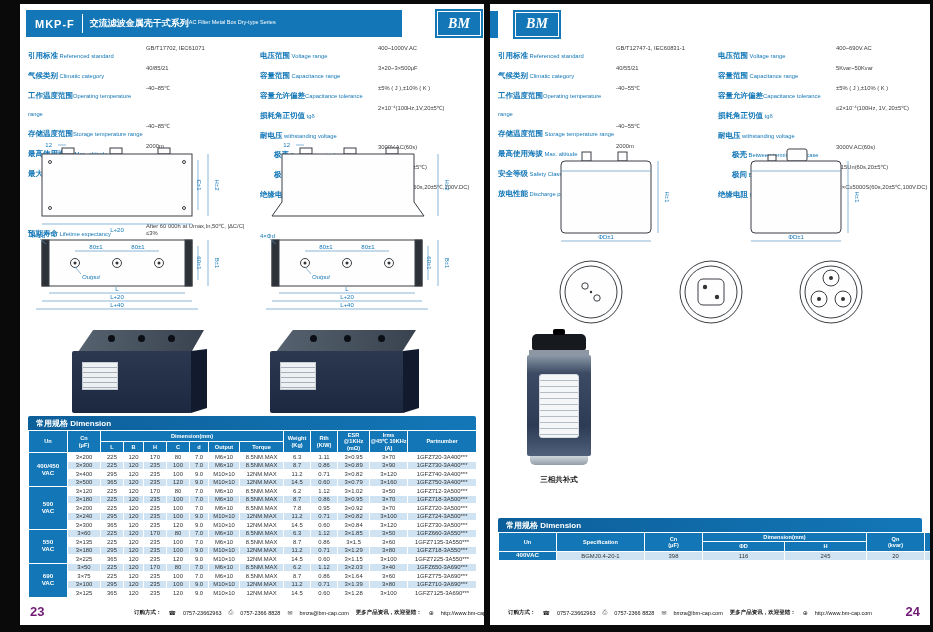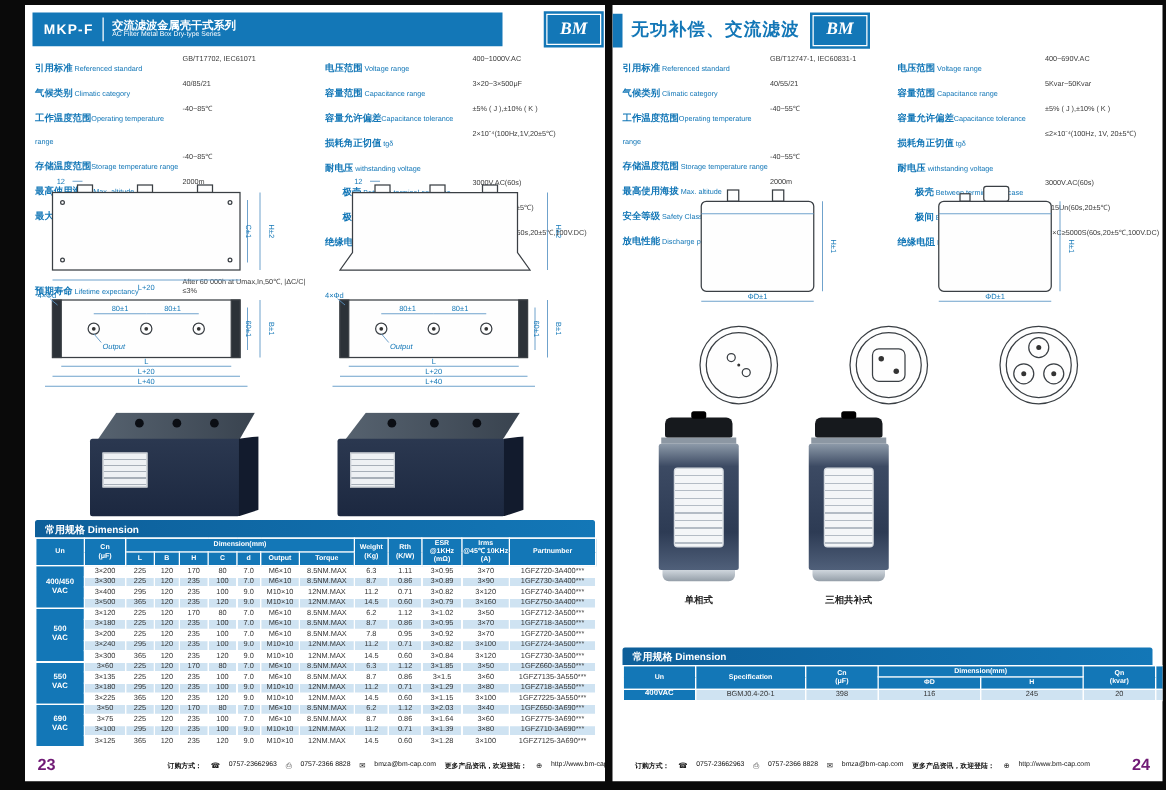--- a/index.html
+++ b/index.html
@@ -5,21 +5,21 @@
 *{box-sizing:border-box;margin:0;padding:0}
 html,body{width:933px;height:632px;background:#0a0a0a;font-family:"Liberation Sans",sans-serif;overflow:hidden;position:relative}
 .page{position:absolute;top:4px;height:621px;background:#fff;overflow:hidden}
 #page-left{left:20px;width:464px}
 #page-right{left:490px;width:440px}
 
 .lp-header{position:absolute;left:0;top:6px;width:100%;height:28px}
 .lp-bar{position:absolute;left:6px;top:0;height:27px;width:376px;background:#1377b7;display:flex;align-items:center;color:#fff;padding-left:9px}
 .lp-model{font-size:11px;font-weight:bold;letter-spacing:1px}
 .lp-div{width:1px;height:19px;background:#fff;margin:0 7px}
-.lp-titles{display:flex;flex-direction:column;justify-content:center;line-height:1.1}
+.lp-titles{display:flex;flex-direction:row;justify-content:center;line-height:1.1}
 .t-cn{font-size:9px;font-weight:bold}
 .t-en{font-size:5.5px}
 .bm-logo{position:absolute;right:3px;top:1px;width:44px;height:25px;background:#1377b7;border:1px solid #fff;box-shadow:0 0 0 2px #1377b7;display:flex;align-items:center;justify-content:center;color:#fff;font-style:italic;font-weight:bold;font-size:14px;font-family:"Liberation Serif",serif}
 .rp-header{position:absolute;left:0;top:6px;width:100%;height:28px;display:flex;align-items:center}
 .rtab{width:8px;height:27px;background:#1377b7;margin-right:7px;flex:0 0 auto}
 .rtitle{color:#1377b7;font-size:14px;font-weight:bold;letter-spacing:1px;white-space:nowrap}
 .rseries{margin-left:8px;background:#1377b7;color:#fff;height:27px;flex:1;display:flex;flex-direction:column;justify-content:center;padding-left:12px;line-height:1.15;position:relative;min-width:0}
 .rseries::before{content:"";position:absolute;left:4px;top:4px;bottom:4px;width:2px;background:#fff}
 .rp-header .bm-logo{position:static;margin-left:10px;margin-right:3px;flex:0 0 auto}
 
@@ -626,21 +626,20 @@
       <span class="c-ico">⊕</span>
       <span>http://www.bm-cap.com</span>
     </span>
   </div>
 </div>
 
 <div class="page" id="page-right">
 
   <div class="rp-header">
     <span class="rtab"></span>
-    <span class="rtitle">无功补偿、交流滤波</span>
     <div class="bm-logo">
         <span>BM</span>
       </div>
   </div>
 
   <div class="specs-wrap">
     <div class="spec-col" id="specs-right-1">
         <div class="spec-row">
           <span class="spec-label"><b class="spec-cn">引用标准</b><span class="spec-en"> Referenced standard</span></span>
           <span class="spec-val">GB/T12747-1, IEC60831-1</span>
@@ -754,29 +753,20 @@
           <circle cx="325" cy="22" r="2" fill="#333"></circle>
         <circle class="ol" cx="313" cy="43" r="8"></circle>
           <circle cx="313" cy="43" r="2" fill="#333"></circle>
         <circle class="ol" cx="337" cy="43" r="8"></circle>
           <circle cx="337" cy="43" r="2" fill="#333"></circle>
       </g>
     </svg>
   </div>
 
   <div class="cans">
-    <div class="can">
-      <div class="can-cap"></div>
-      <div class="can-neck"></div>
-      <div class="can-body">
-          <div class="can-label"></div>
-        </div>
-      <div class="can-base"></div>
-      <div class="can-caption">单相式</div>
-    </div>
     <div class="can">
       <div class="can-cap"></div>
       <div class="can-neck"></div>
       <div class="can-body">
           <div class="can-label"></div>
         </div>
       <div class="can-base"></div>
       <div class="can-caption">三相共补式</div>
     </div>
   </div>

